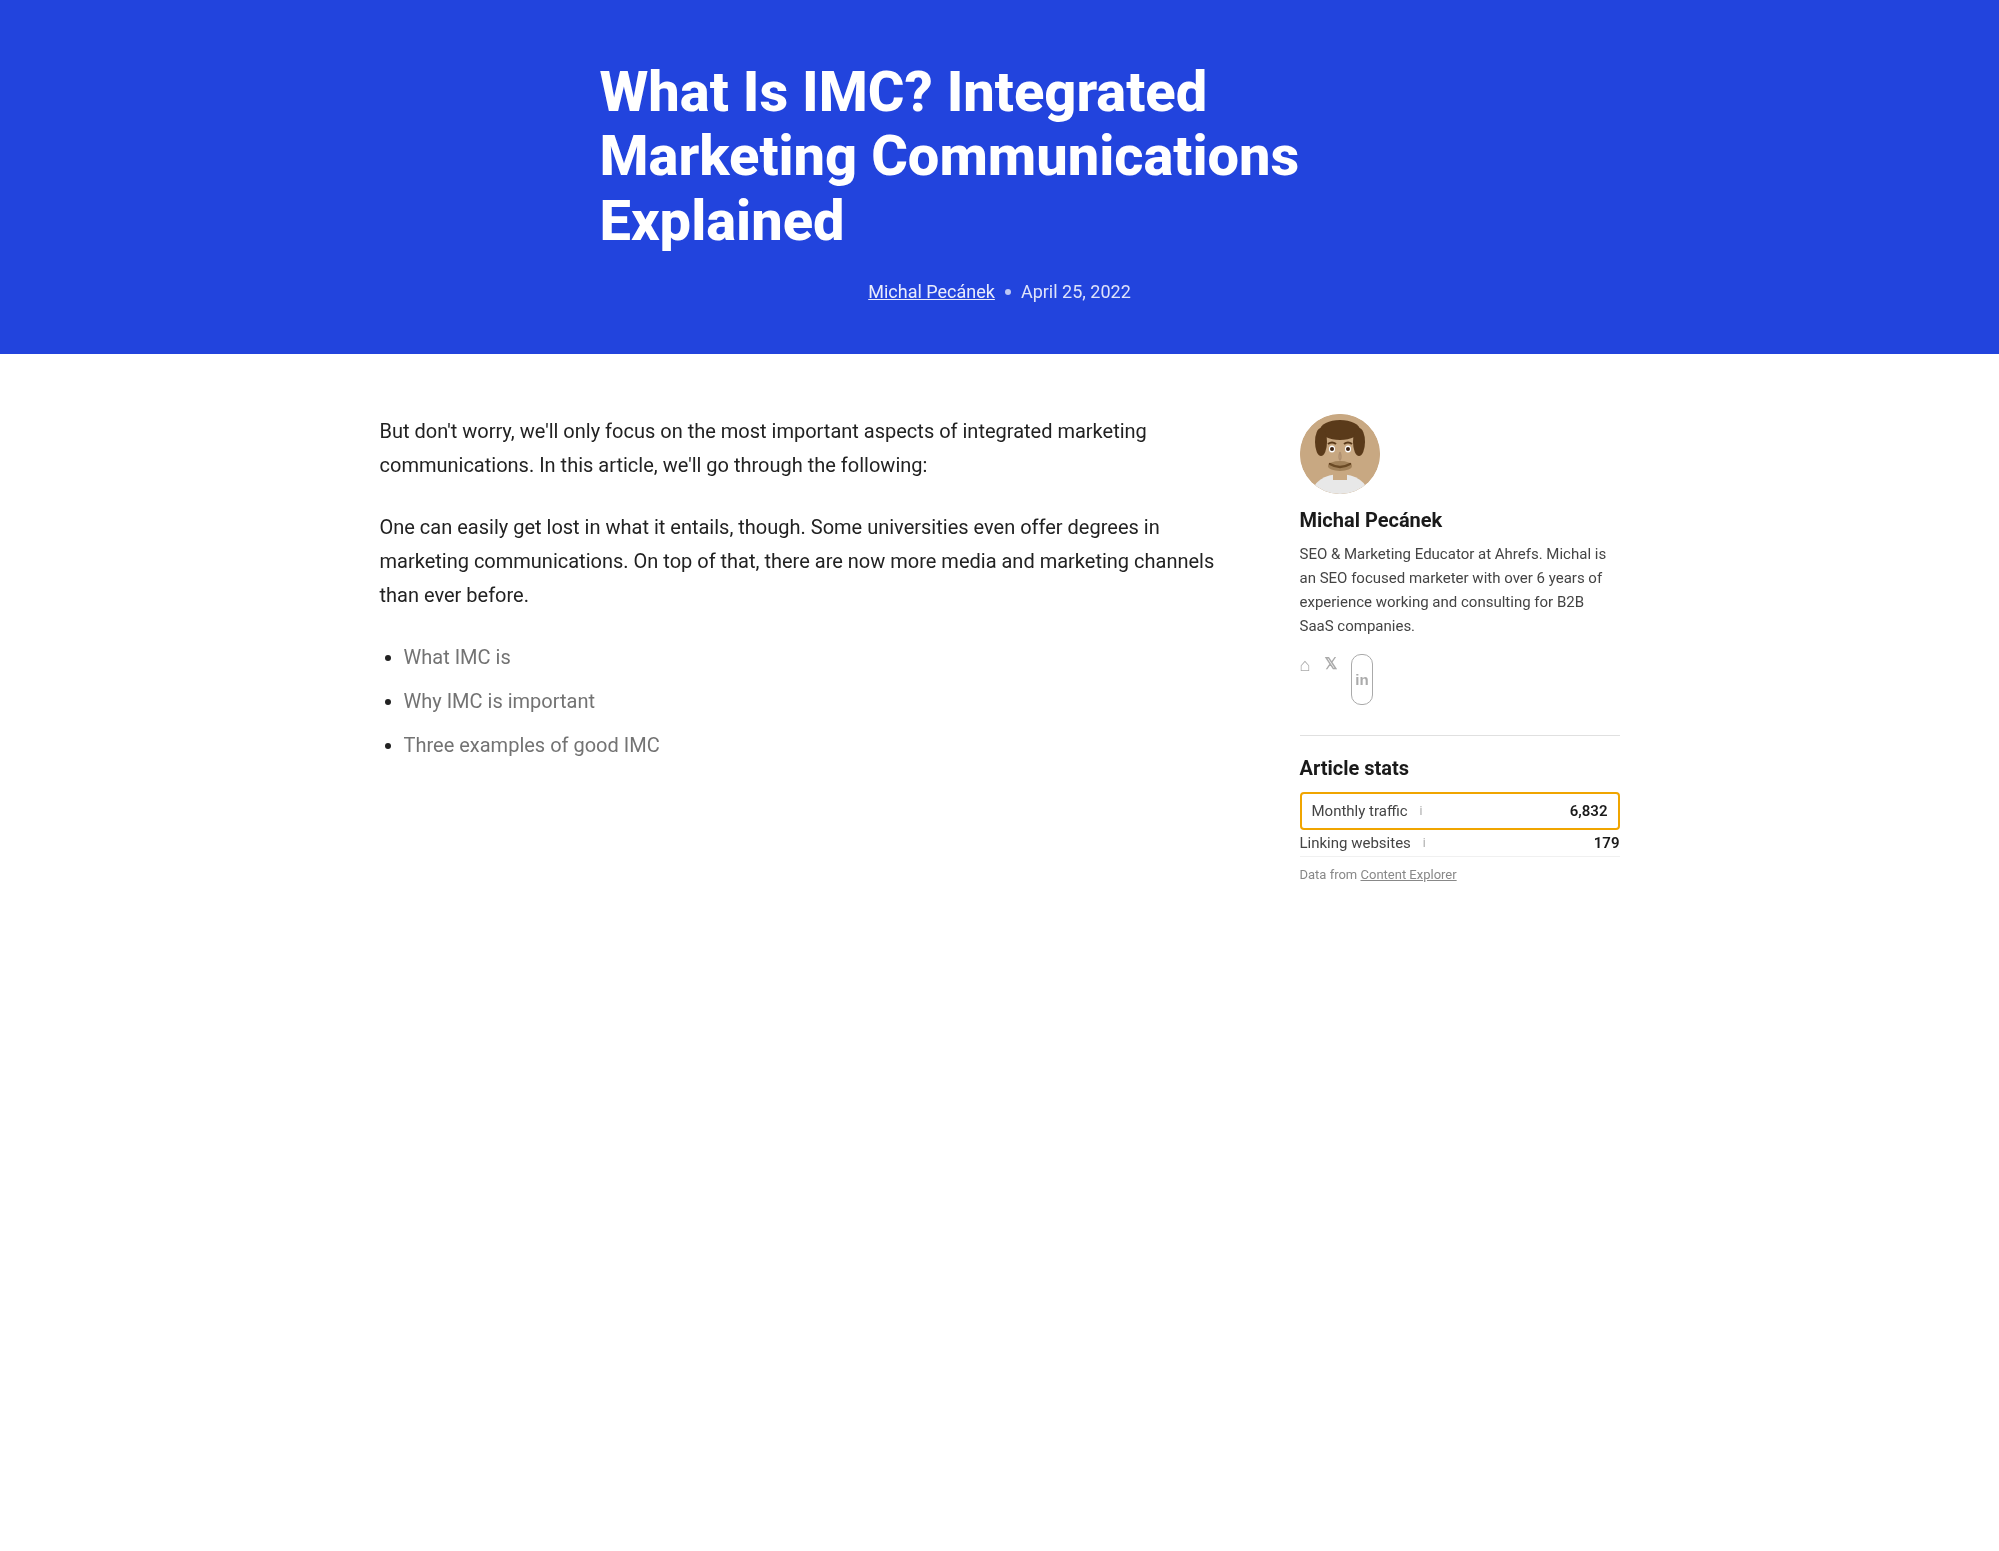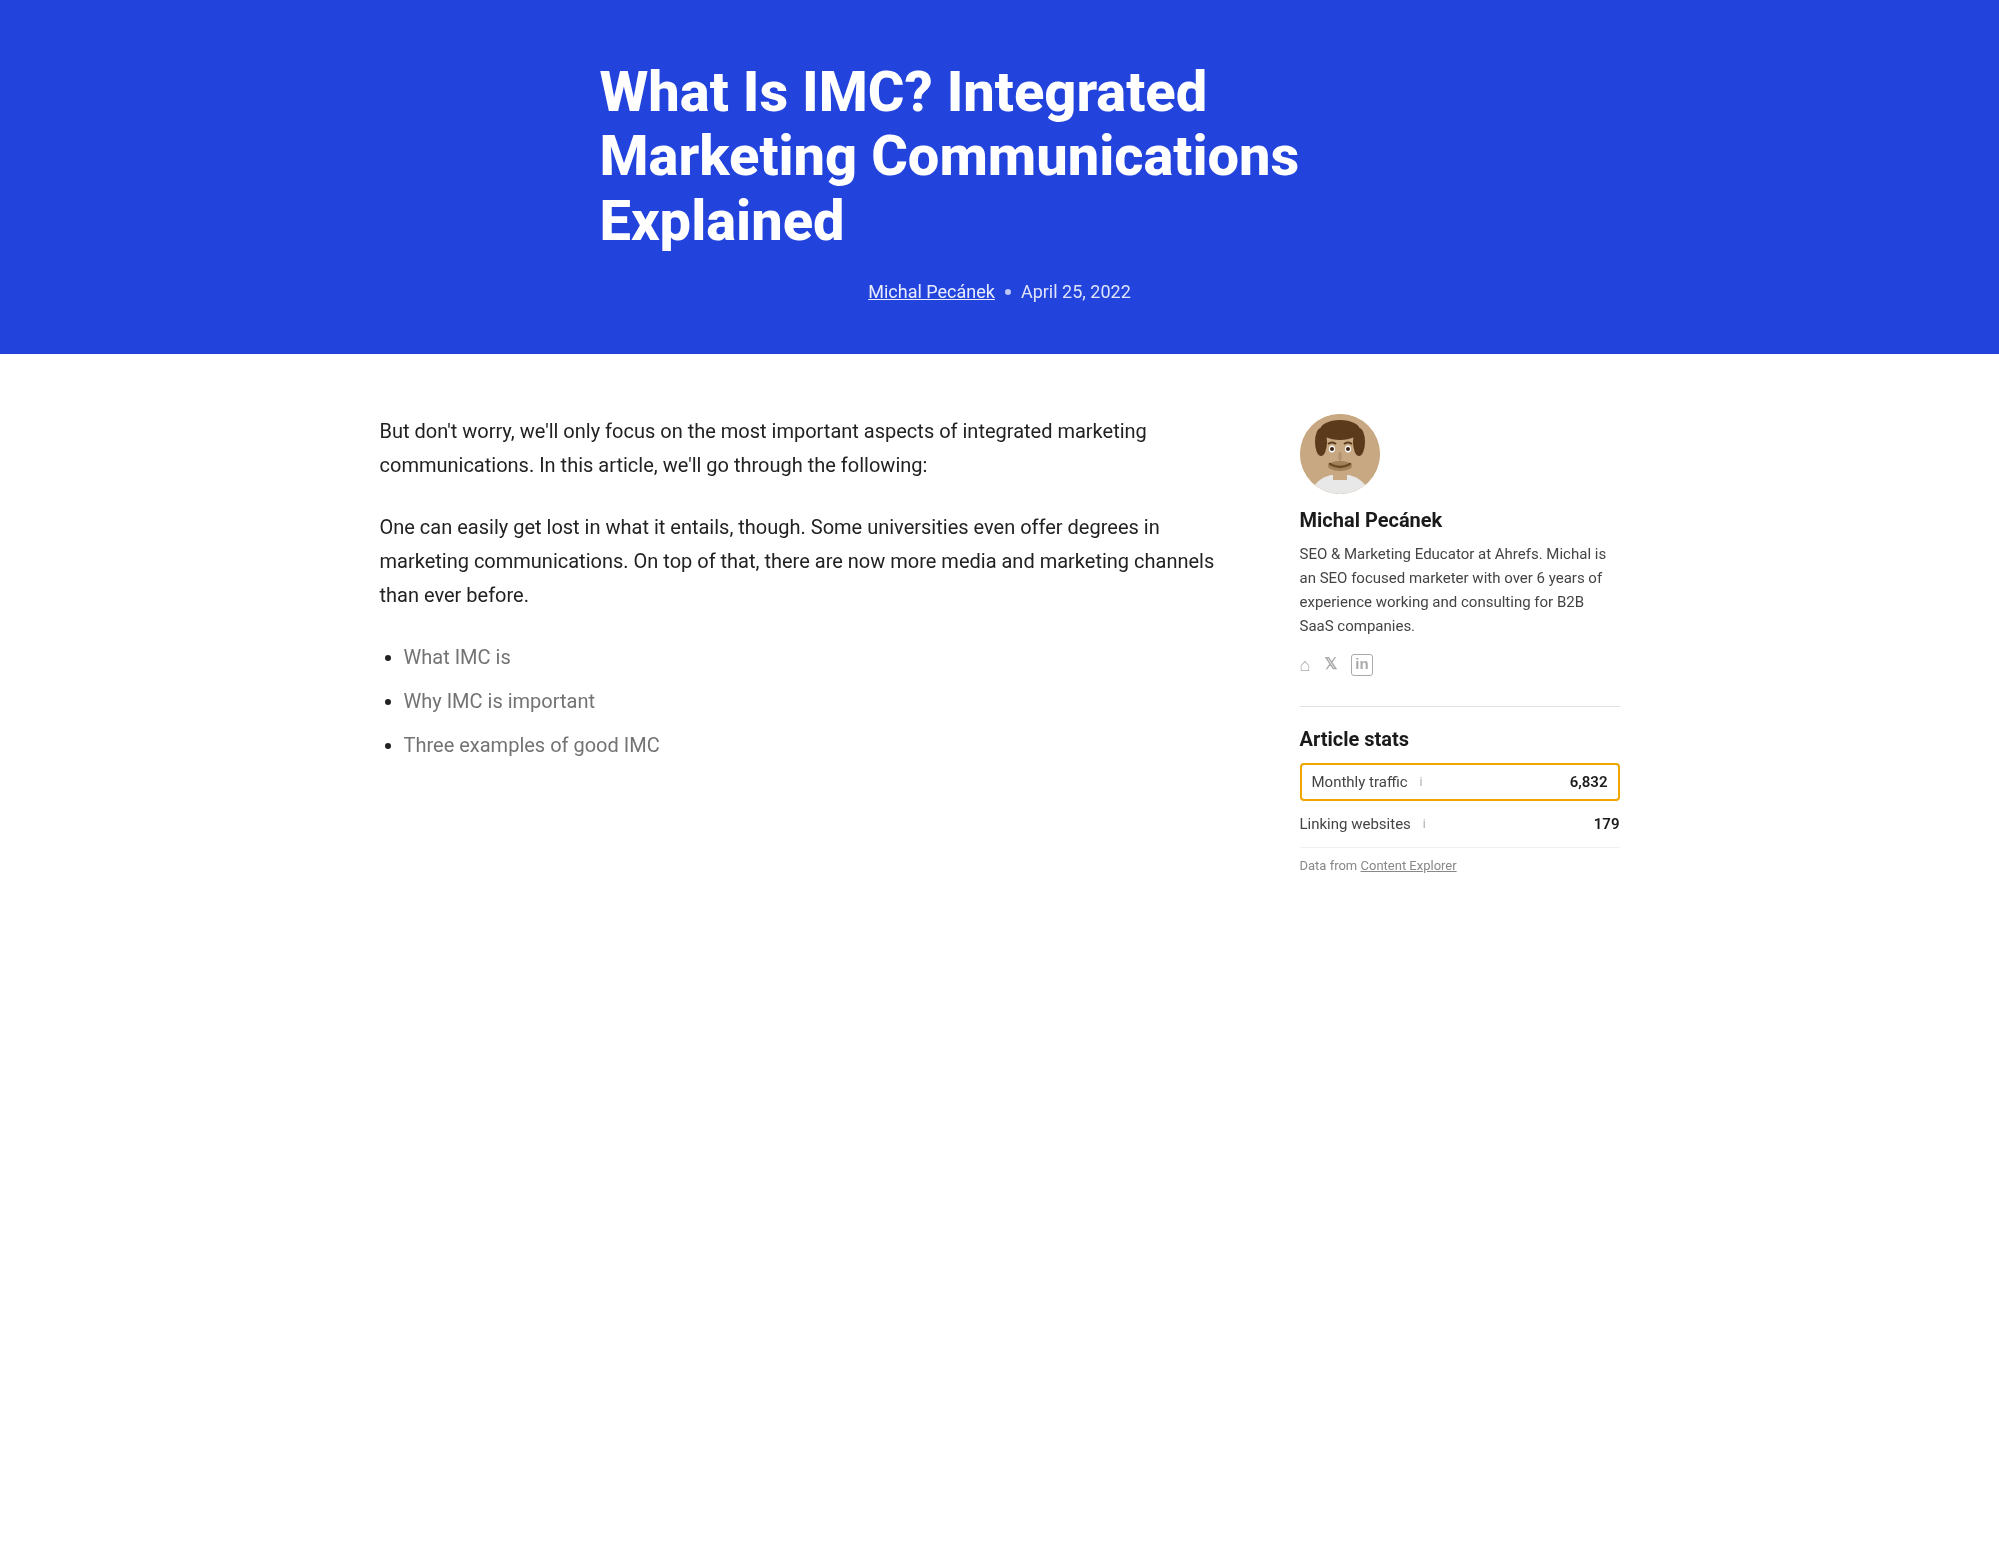--- a/index.html
+++ b/index.html
@@ -157,21 +157,21 @@
     }
 
     .stats-row.highlighted {
       border: 2px solid #f0a500;
       border-radius: 4px;
       background: #fff;
     }
 
     .stats-row.plain {
       border-bottom: 1px solid #f0f0f0;
-      padding: 14px 0;
+      padding: 4px 0;
     }
 
     .stats-label {
       color: #444;
       font-size: 15px;
       display: flex;
       align-items: center;
       gap: 12px;
     }
 
@@ -263,21 +263,21 @@
         </svg>
       </div>
 
       <div class="author-name">Michal Pecánek</div>
 
       <div class="author-bio">SEO &amp; Marketing Educator at Ahrefs. Michal is an SEO focused marketer with over 6 years of experience working and consulting for B2B SaaS companies.</div>
 
       <div class="author-social">
         <span class="social-icon" title="Website">⌂</span>
         <span class="social-icon" title="Twitter" style="font-size:16px; font-weight:bold;">𝕏</span>
-        <span class="social-icon" title="LinkedIn" style="font-size:15px; font-weight:bold; font-family: sans-serif; border: 1.5px solid #aaa; border-radius:3px; padding: 0 3px;">in</span>
+        <span class="social-icon" title="LinkedIn" style="font-size:15px; font-weight:bold; font-family: sans-serif; border: 1.5px solid #aaa; border-radius:10px; padding: 16px 3px;">in</span>
       </div>
     </div>
 
     <div class="article-stats">
       <div class="article-stats-title">Article stats</div>
 
       <div class="stats-row highlighted">
         <span class="stats-label">
           <span>Monthly traffic</span>
           <span class="info-icon">i</span>

